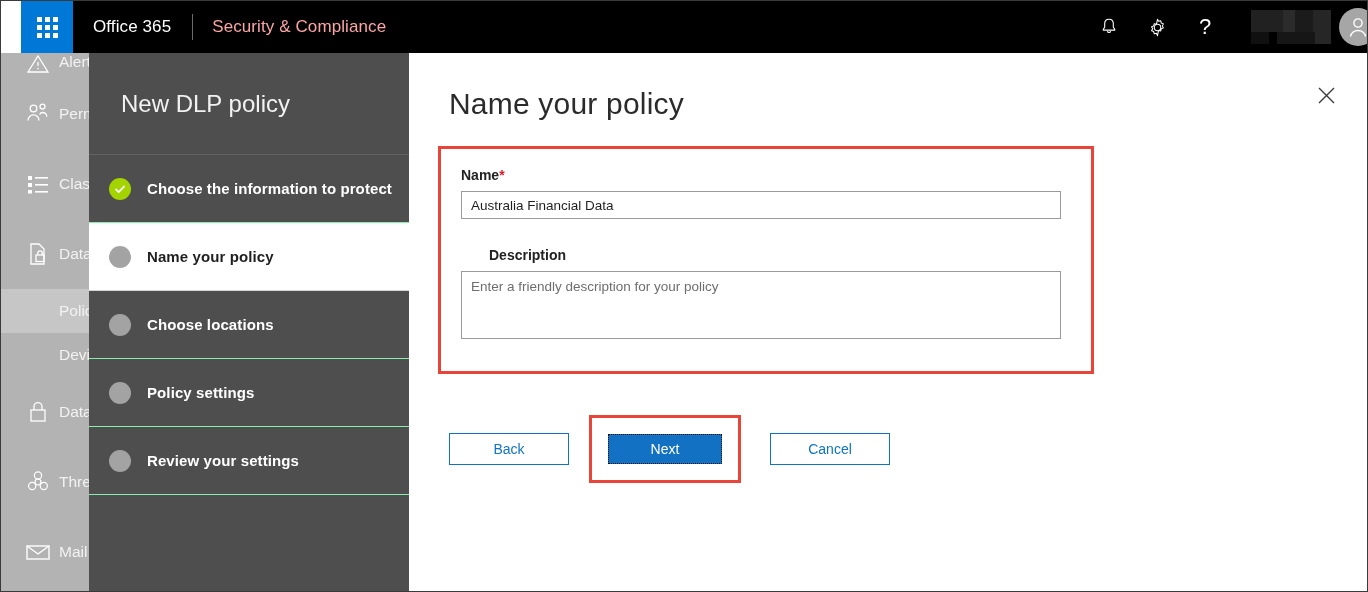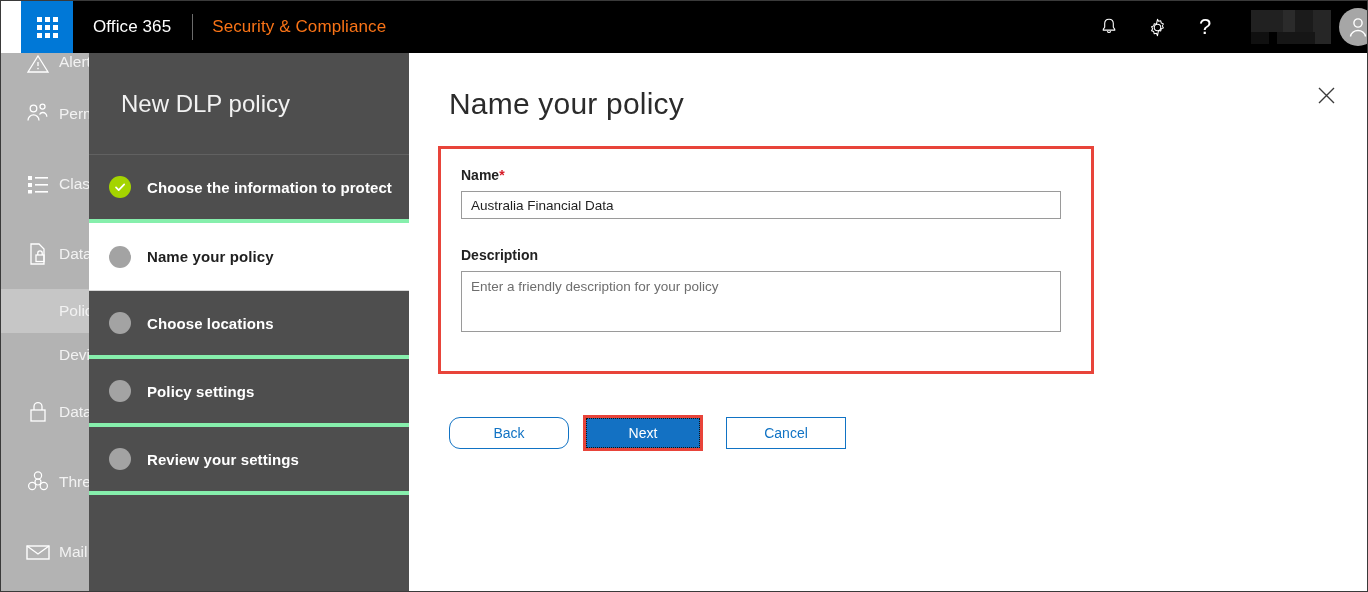--- a/index.html
+++ b/index.html
@@ -39,21 +39,21 @@
   .waffle-grid i { display: block; width: 5px; height: 5px; background: #ffffff; }
   #brand {
     color: #ffffff; font-size: 17px; font-weight: 400;
     padding-left: 20px; letter-spacing: .1px; cursor: pointer;
   }
   #brand-sep {
     width: 1px; height: 26px; background: #6b6b6b;
     margin: 0 19px 0 21px;
   }
   #appname {
-    color: #f97316; font-size: 17px; font-weight: 400; letter-spacing: .1px;
+    color: #fca5a5; font-size: 17px; font-weight: 400; letter-spacing: .1px;
     cursor: pointer;
   }
   #suitebar-right {
     margin-left: auto; display: flex; align-items: center; height: 52px;
   }
   .sb-icon {
     width: 48px; height: 52px;
     display: flex; align-items: center; justify-content: center;
     color: #ffffff; cursor: pointer;
   }
@@ -108,21 +108,21 @@
   }
   #wizard-title {
     height: 102px; display: flex; align-items: center;
     padding-left: 32px;
     color: #f1f1f1; font-size: 24px; font-weight: 400;
     border-bottom: 1px solid #616161;
   }
   .step {
     height: 68px; display: flex; align-items: center;
     padding-left: 20px;
-    border-bottom: 4px solid #86efac;
+    border-bottom: 1px solid #86efac;
     cursor: pointer;
   }
   .step-bullet {
     width: 22px; height: 22px; border-radius: 50%;
     background: #a3a3a3; margin-right: 16px;
     display: flex; align-items: center; justify-content: center;
     flex: 0 0 auto;
   }
   .step.done .step-bullet { background: #a4d400; }
   .step-label {
@@ -163,23 +163,23 @@
   }
   .req { color: #d61c28; font-weight: bold; }
   #name-input {
     width: 600px; height: 28px;
     border: 1px solid #9a9a9a;
     font-family: "Liberation Sans", sans-serif;
     font-size: 13.5px; color: #1f1f1f;
     padding: 0 9px; background: #ffffff;
     outline: none;
   }
-  #desc-label { margin-top: 28px; }
+  #desc-label { margin-top: 28px; margin-left: 28px; }
   #desc-input {
-    width: 600px; height: 61px;
+    width: 600px; height: 68px;
     border: 1px solid #9a9a9a;
     font-family: "Liberation Sans", sans-serif;
     font-size: 13.5px; color: #1f1f1f;
     padding: 7px 9px; background: #ffffff;
     resize: none; outline: none;
   }
   #desc-input::placeholder { color: #6e6e6e; }
 
   
   #buttons {
@@ -190,31 +190,31 @@
     height: 32px; min-width: 120px;
     font-family: "Liberation Sans", sans-serif;
     font-size: 14px; cursor: pointer;
     display: flex; align-items: center; justify-content: center;
   }
   .btn-secondary {
     background: #ffffff; border: 1px solid #1173c4; color: #1173c4;
   }
   #next-wrap {
     border: 3px solid #e8443a;
-    margin: 0 14px;
-    padding: 0;
+    margin: 0 20px;
+    padding: 16px;
     display: inline-flex;
   }
   #next-btn {
     background: #1371c3;
     border: 1px dotted #111111;
     color: #ffffff;
     min-width: 114px; height: 30px;
   }
-  #back-btn { margin-right: 0; border-radius: 11px; }
+  #back-btn { margin-right: 0; }
   #cancel-btn { margin-left: 9px; }
 </style>
 </head>
 <body>
 
 <div id="screen">
 
   <div id="suitebar">
     <div id="waffle">
       <div class="waffle-grid">

